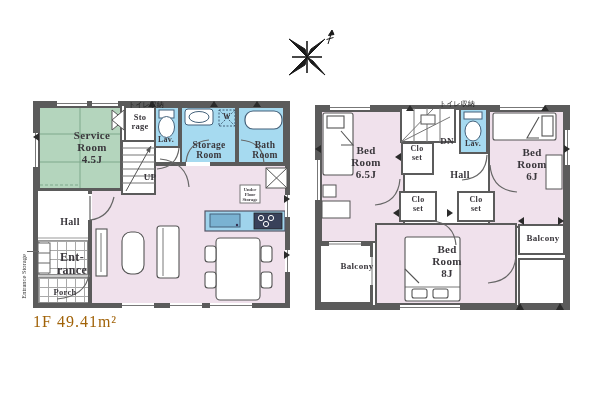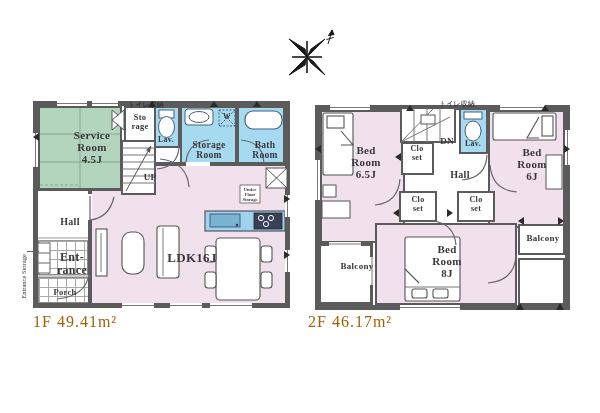--- a/index.html
+++ b/index.html
@@ -188,21 +188,20 @@
     <div class="lbl" style="left:117px;top:35px;width:32px;font-size:8px">Lav.</div>
     <div class="lbl" style="left:146px;top:39px;width:60px;font-size:9.5px">Storage
 Room</div>
     <div class="lbl" style="left:202px;top:39px;width:60px;font-size:9.5px">Bath
 Room</div>
     <div class="lbl" style="left:105px;top:72px;width:24px;font-size:9px">UP</div>
     <div class="lbl" style="left:17px;top:115px;width:40px;font-size:10px">Hall</div>
     <div class="lbl" style="left:19px;top:150px;width:40px;font-size:12px">Ent-
 rance</div>
     <div class="lbl" style="left:12px;top:187px;width:40px;font-size:8.5px">Porch</div>
-    <div class="lbl" style="left:119px;top:150px;width:80px;font-size:13px">LDK16J</div>
     <div class="lbl" style="left:207px;top:85.5px;width:20px;font-size:4.6px;letter-spacing:0">Under
 Floor
 Storage</div>
     <div class="lbl" style="left:186px;top:12px;width:16px;font-size:7.5px">W</div>
   </div>
 
   <div class="floor" style="left:315px;top:105px;width:255px;height:205px">
     <div class="room" style="left:5px;top:5px;width:85px;height:133px;background:#f0e1ec"></div>
     <div class="room" style="left:173px;top:5px;width:77px;height:118px;background:#f0e1ec"></div>
     <div class="room" style="left:60px;top:118px;width:142px;height:82px;background:#f0e1ec"></div>
@@ -317,14 +316,13 @@
 8J</div>
     <div class="lbl" style="left:198px;top:129px;width:60px;font-size:9px">Balcony</div>
   </div>
 
   <div class="note" style="left:121px;top:84px;width:50px">トイレ収納</div>
   <div class="note" style="left:432px;top:83px;width:50px">トイレ収納</div>
   <div class="vnote" style="left:-9px;top:273px;width:64px">Entrance Storage</div>
   <div class="ptr" style="left:27px;top:251px;width:12px"></div>
 
   <div class="area-label" style="left:33px;top:313px">1F 49.41m²</div>
-  <div class="area-label" style="left:308px;top:313px">2F 46.17m²</div>
 </div>
 
 </body></html>

